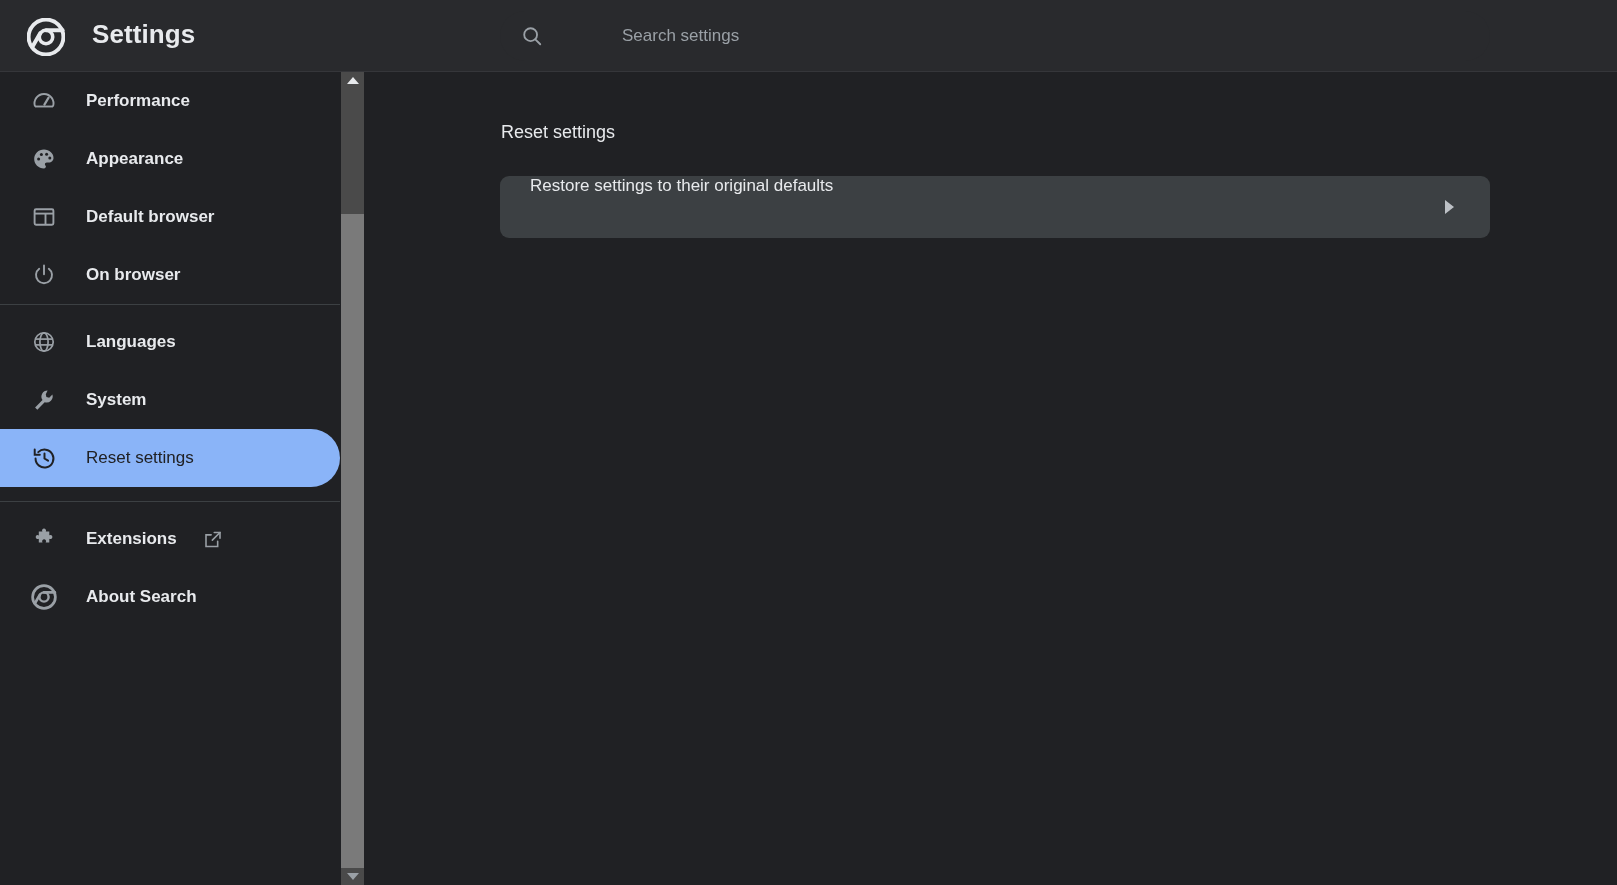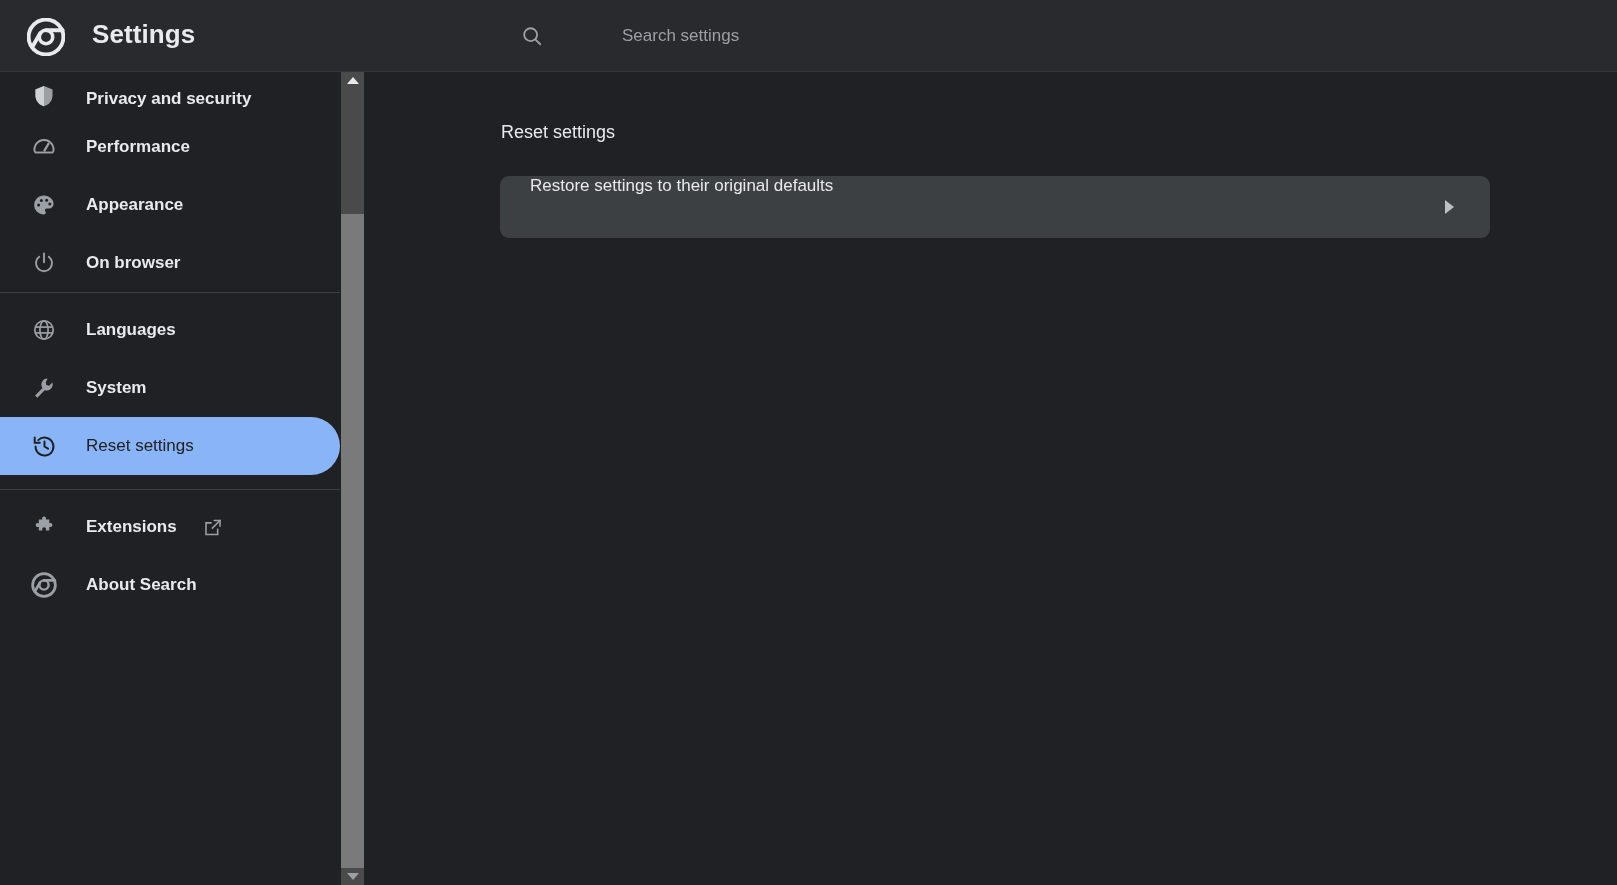--- a/index.html
+++ b/index.html
@@ -243,29 +243,20 @@
     </span>
     <input id="search-input" type="text" placeholder="Search settings" style="">
   </div>
 
 </div>
 
 <nav id="sidebar">
 
   <div class="nav-group">
 
-    <div class="nav-item" style="height:46px; align-items:flex-end; padding-bottom:9px;">
-      <span class="nav-ico">
-        <svg viewBox="0 0 24 24" width="24" height="24" fill="#9aa0a6">
-          <path d="M12 2 L20.5 5.5 V11.5 C20.5 16.8 16.9 20.9 12 22.2 C7.1 20.9 3.5 16.8 3.5 11.5 V5.5 Z"></path>
-          <path d="M12 2 L3.5 5.5 V11.5 C3.5 16.8 7.1 20.9 12 22.2 Z" fill="#d0d3d6"></path>
-        </svg>
-      </span>
-      <span class="nav-label">Privacy and security</span>
-    </div>
 
     <div class="nav-item">
       <span class="nav-ico">
         <svg viewBox="0 0 24 24" width="24" height="24" fill="none" stroke="#9aa0a6" stroke-width="1.9">
           <path d="M3 17.5 A9.5 9.5 0 1 1 21 17.5"></path>
           <line x1="3" y1="17.5" x2="21" y2="17.5"></line>
           <path d="M12.4 15.6 L16.6 8.6" stroke-linecap="round" stroke-width="2.2"></path>
         </svg>
       </span>
       <span class="nav-label">Performance</span>
@@ -278,20 +269,30 @@
           <circle cx="6.6" cy="12" r="1.5" fill="#202124"></circle>
           <circle cx="9.4" cy="7.6" r="1.5" fill="#202124"></circle>
           <circle cx="14.6" cy="7.2" r="1.5" fill="#202124"></circle>
           <circle cx="17.8" cy="11.1" r="1.5" fill="#202124"></circle>
         </svg>
       </span>
       <span class="nav-label">Appearance</span>
     </div>
 
 
+    <div class="nav-item">
+      <span class="nav-ico">
+        <svg viewBox="0 0 24 24" width="24" height="24" fill="none" stroke="#9aa0a6" stroke-width="1.9">
+          <rect x="2.6" y="4.3" width="18.8" height="15.4" rx="1.4"></rect>
+          <line x1="2.6" y1="8.6" x2="21.4" y2="8.6"></line>
+          <line x1="13.5" y1="8.6" x2="13.5" y2="19.7"></line>
+        </svg>
+      </span>
+      <span class="nav-label">Default browser</span>
+    </div>
 
     <div class="nav-item">
       <span class="nav-ico">
         <svg viewBox="0 0 24 24" width="24" height="24" fill="none" stroke="#9aa0a6" stroke-width="1.9" stroke-linecap="round">
           <path d="M7.2 5.8 A8 8 0 1 0 16.8 5.8"></path>
           <line x1="12" y1="2.4" x2="12" y2="11.2"></line>
         </svg>
       </span>
       <span class="nav-label">On browser</span>
     </div>

